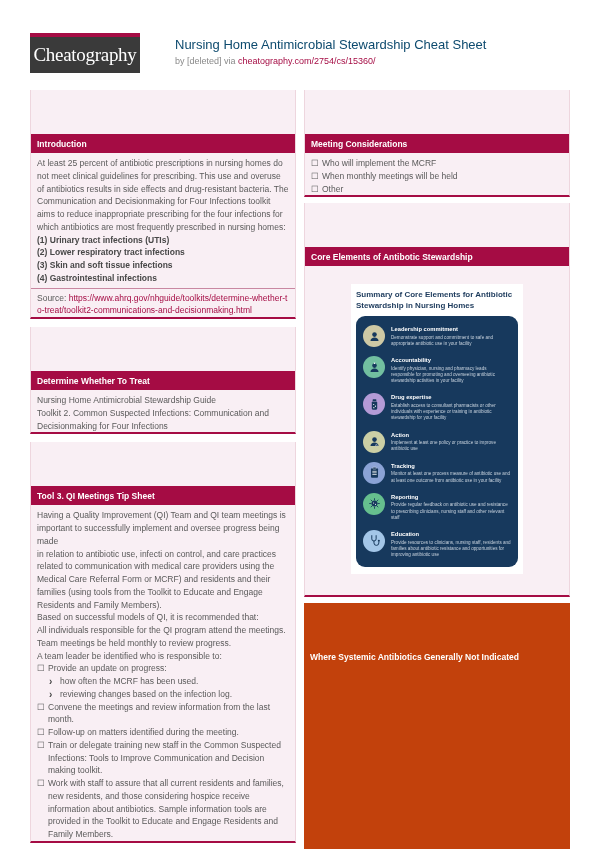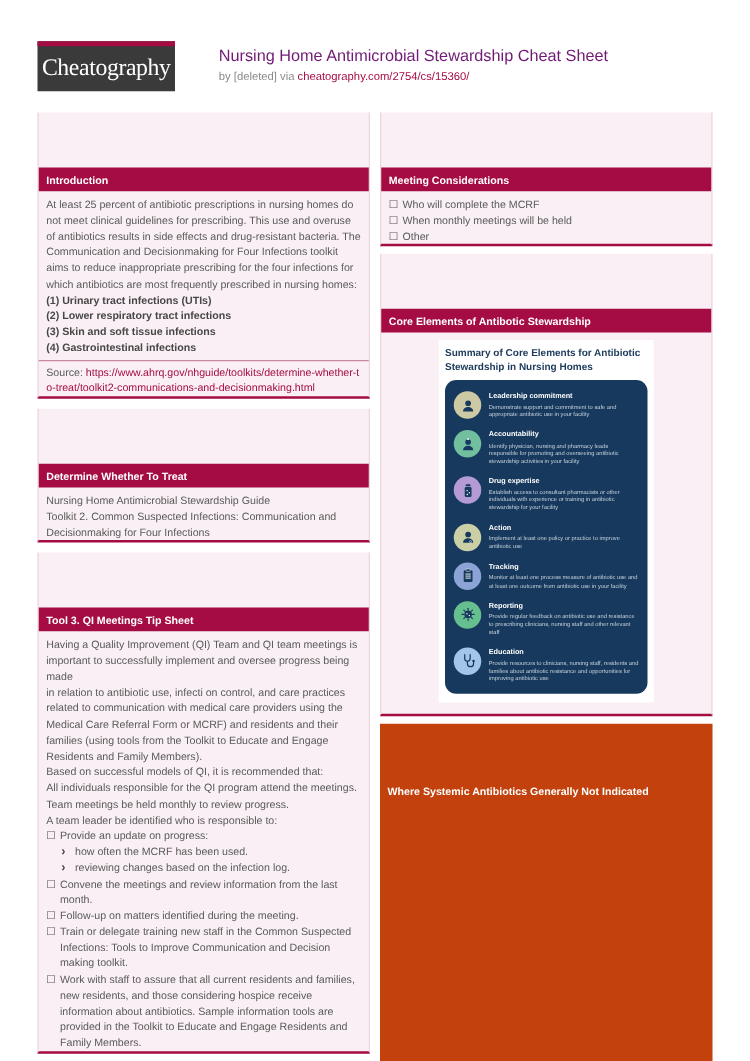--- a/index.html
+++ b/index.html
@@ -19,21 +19,21 @@
     border-top:4px solid #a50c44;
     display:flex; align-items:center; justify-content:center;
     cursor:pointer;
   }
   .logo-text {
     font-family:"Liberation Serif", serif;
     color:#ffffff; font-size:19px; letter-spacing:-0.3px;
   }
   .sheet-title {
     position:absolute; left:175px; top:37px;
-    font-size:13px; color:#701a75; font-weight:400;
+    font-size:13px; color:#0c4a6e; font-weight:400;
   }
   .byline {
     position:absolute; left:175px; top:56px;
     font-size:9px; color:#8a8a8a;
   }
   .byline a { color:#a50c44; text-decoration:none; cursor:pointer; }
   
   .col { position:absolute; top:90px; width:266px; display:flex; flex-direction:column; gap:8px; }
   .col-left  { left:30px; }
   .col-right { left:304px; gap:6px; }
@@ -140,29 +140,29 @@
       <div class="check-item"><span class="cb">☐</span><span>Work with staff to assure that all current residents and families, new residents, and those considering hospice receive information about antibiotics. Sample information tools are provided in the Toolkit to Educate and Engage Residents and Family Members.</span></div>
     </div>
   </div>
 </div>
 
 <div class="col col-right">
 
   <div class="section">
     <div class="section-header">Meeting Considerations</div>
     <div class="section-body">
-      <div class="check-item"><span class="cb">☐</span><span>Who will complete the MCRF</span></div>
+      <div class="check-item"><span class="cb">☐</span><span>Who will implement the MCRF</span></div>
       <div class="check-item"><span class="cb">☐</span><span>When monthly meetings will be held</span></div>
       <div class="check-item"><span class="cb">☐</span><span>Other</span></div>
     </div>
   </div>
 
   <div class="section">
     <div class="section-header">Core Elements of Antibotic Stewardship</div>
-    <div class="section-body" style="padding:0 6px;">
+    <div class="section-body" style="padding:12px 6px;">
       <div class="infographic">
         <div class="info-heading">Summary of Core Elements for Antibiotic Stewardship in Nursing Homes</div>
         <div class="info-panel">
 
           <div class="info-row">
             <div class="info-circle" style="background-color: rgb(206, 201, 165);">
               <svg width="13" height="13" viewBox="0 0 24 24" fill="#17395d">
                   <circle cx="12" cy="8.5" r="4.2"></circle>
                   <path d="M4.5 20.5c0-4.2 3.6-6.6 7.5-6.6s7.5 2.4 7.5 6.6z"></path>
                 </svg>

